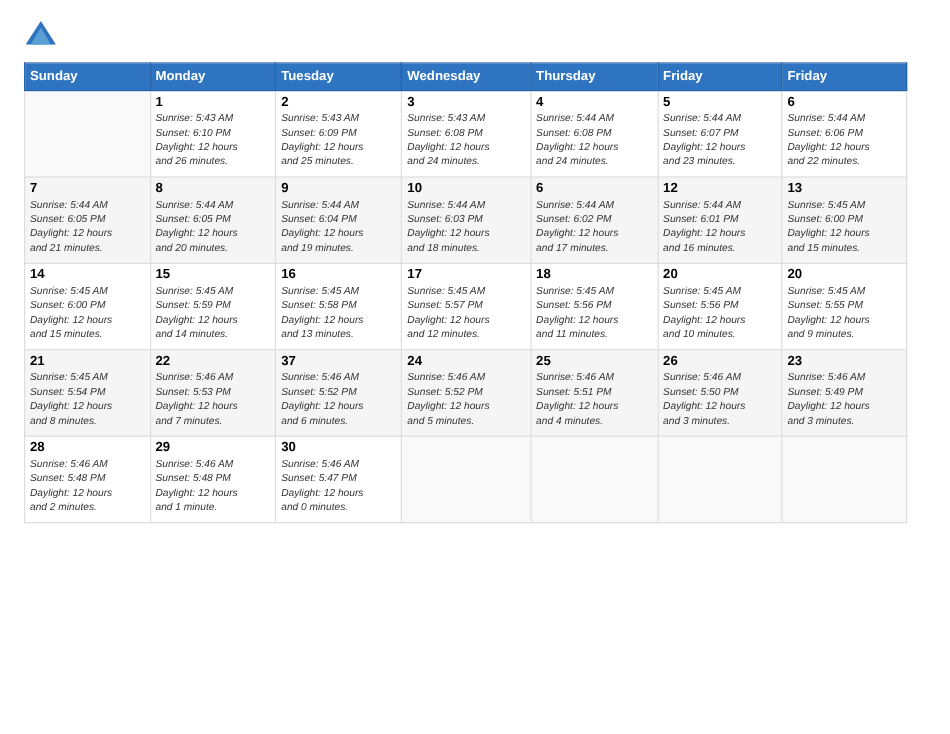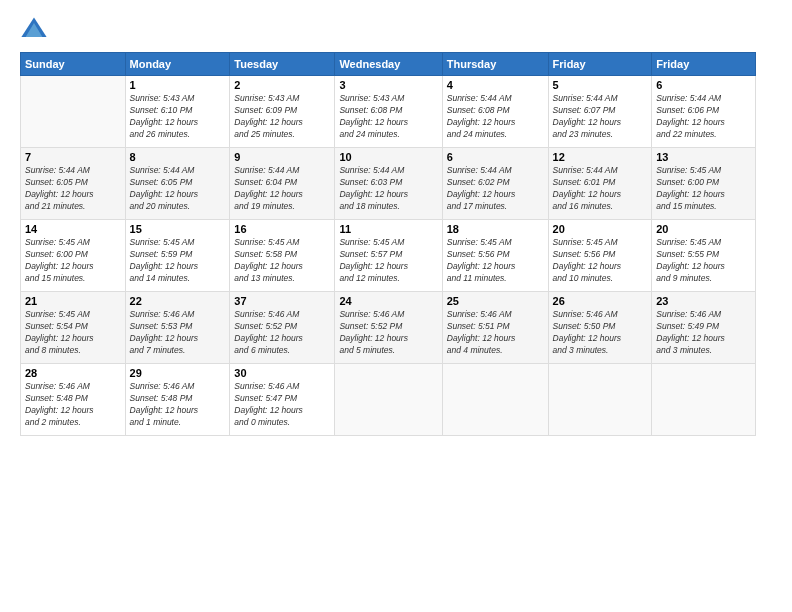--- a/index.html
+++ b/index.html
@@ -197,21 +197,21 @@
           </td>
           <td>
             <span class="day-number">15</span>
             <div class="day-info">Sunrise: 5:45 AM<br>Sunset: 5:59 PM<br>Daylight: 12 hours<br>and 14 minutes.</div>
           </td>
           <td>
             <span class="day-number">16</span>
             <div class="day-info">Sunrise: 5:45 AM<br>Sunset: 5:58 PM<br>Daylight: 12 hours<br>and 13 minutes.</div>
           </td>
           <td>
-            <span class="day-number">11</span>
+            <span class="day-number">17</span>
             <div class="day-info">Sunrise: 5:45 AM<br>Sunset: 5:57 PM<br>Daylight: 12 hours<br>and 12 minutes.</div>
           </td>
           <td>
             <span class="day-number">18</span>
             <div class="day-info">Sunrise: 5:45 AM<br>Sunset: 5:56 PM<br>Daylight: 12 hours<br>and 11 minutes.</div>
           </td>
           <td>
             <span class="day-number">20</span>
             <div class="day-info">Sunrise: 5:45 AM<br>Sunset: 5:56 PM<br>Daylight: 12 hours<br>and 10 minutes.</div>
           </td>

